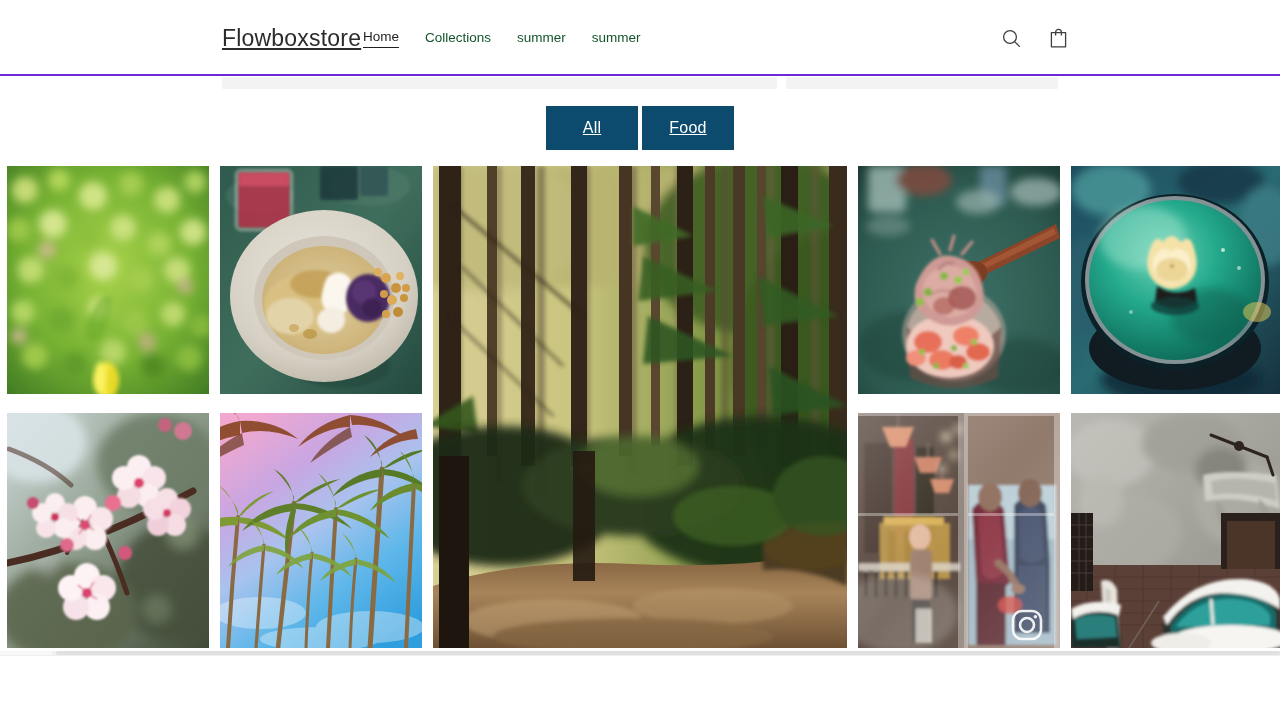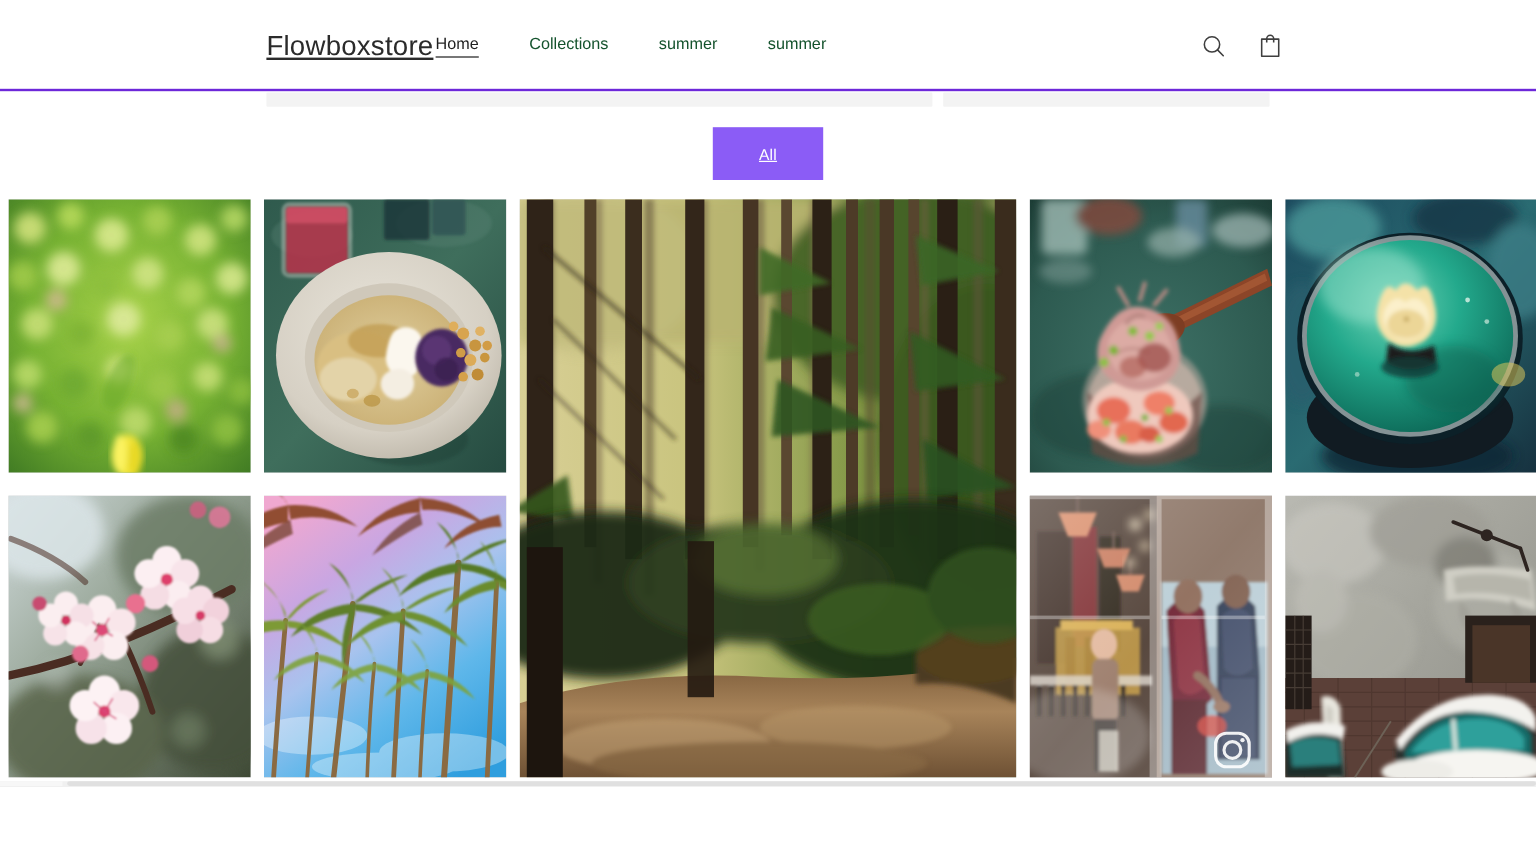--- a/index.html
+++ b/index.html
@@ -20,21 +20,21 @@
     display: flex; align-items: center;
   }
   .brand {
     position: absolute; left: 222px; top: 25px;
     font-size: 23px; font-weight: 400; color: #2b2b2b;
     letter-spacing: 0.2px; white-space: nowrap;
     font-family: "Liberation Sans", sans-serif;
   }
   .main-nav {
     position: absolute; left: 363px; top: 29px;
-    display: flex; align-items: flex-start; gap: 16px;
+    display: flex; align-items: flex-end; gap: 0;
   }
   .nav-link {
     font-size: 13.5px; color: #14532d;
     margin-right: 26px; white-space: nowrap;
     text-decoration: none; cursor: pointer;
     padding-bottom: 3px;
   }
   .nav-link.active {
     color: #1f1f1f;
     border-bottom: 1px solid #1f1f1f;
@@ -64,23 +64,23 @@
 
   
   .filter-bar {
     position: absolute; top: 106px; left: 0;
     width: 1280px;
     display: flex; justify-content: center; align-items: center;
     gap: 4px;
   }
   .filter-btn {
     height: 44px; min-width: 92px;
-    background: #8b5cf6; color: #ffffff;
+    background: #0c4a6e; color: #ffffff;
     border: none; cursor: pointer;
-    font-size: 13px; font-family: "Liberation Sans", sans-serif;
+    font-size: 16px; font-family: "Liberation Sans", sans-serif;
     padding: 0 26px;
     display: flex; align-items: center; justify-content: center;
     letter-spacing: 0.2px;
     text-decoration: underline;
   }
 
   
   .gallery {
     position: absolute; top: 166px; left: 0;
     width: 1280px; height: 483px;
@@ -160,20 +160,21 @@
   </div>
 </header>
 
 <div class="ghost-strip">
   <div class="ghost-bar left"></div>
   <div class="ghost-bar right"></div>
 </div>
 
 <div class="filter-bar">
   <button class="filter-btn">All</button>
+  <button class="filter-btn">Food</button>
 </div>
 
 <section class="gallery">
 
   <figure class="tile t-leaves">
     <svg class="tile-img" viewBox="0 0 202 228" preserveAspectRatio="none">
       <defs>
         <radialGradient id="lf-bg" cx="50%" cy="45%" r="75%">
           <stop offset="0%" stop-color="#a8d24a"></stop>
             <stop offset="55%" stop-color="#77b233"></stop>

